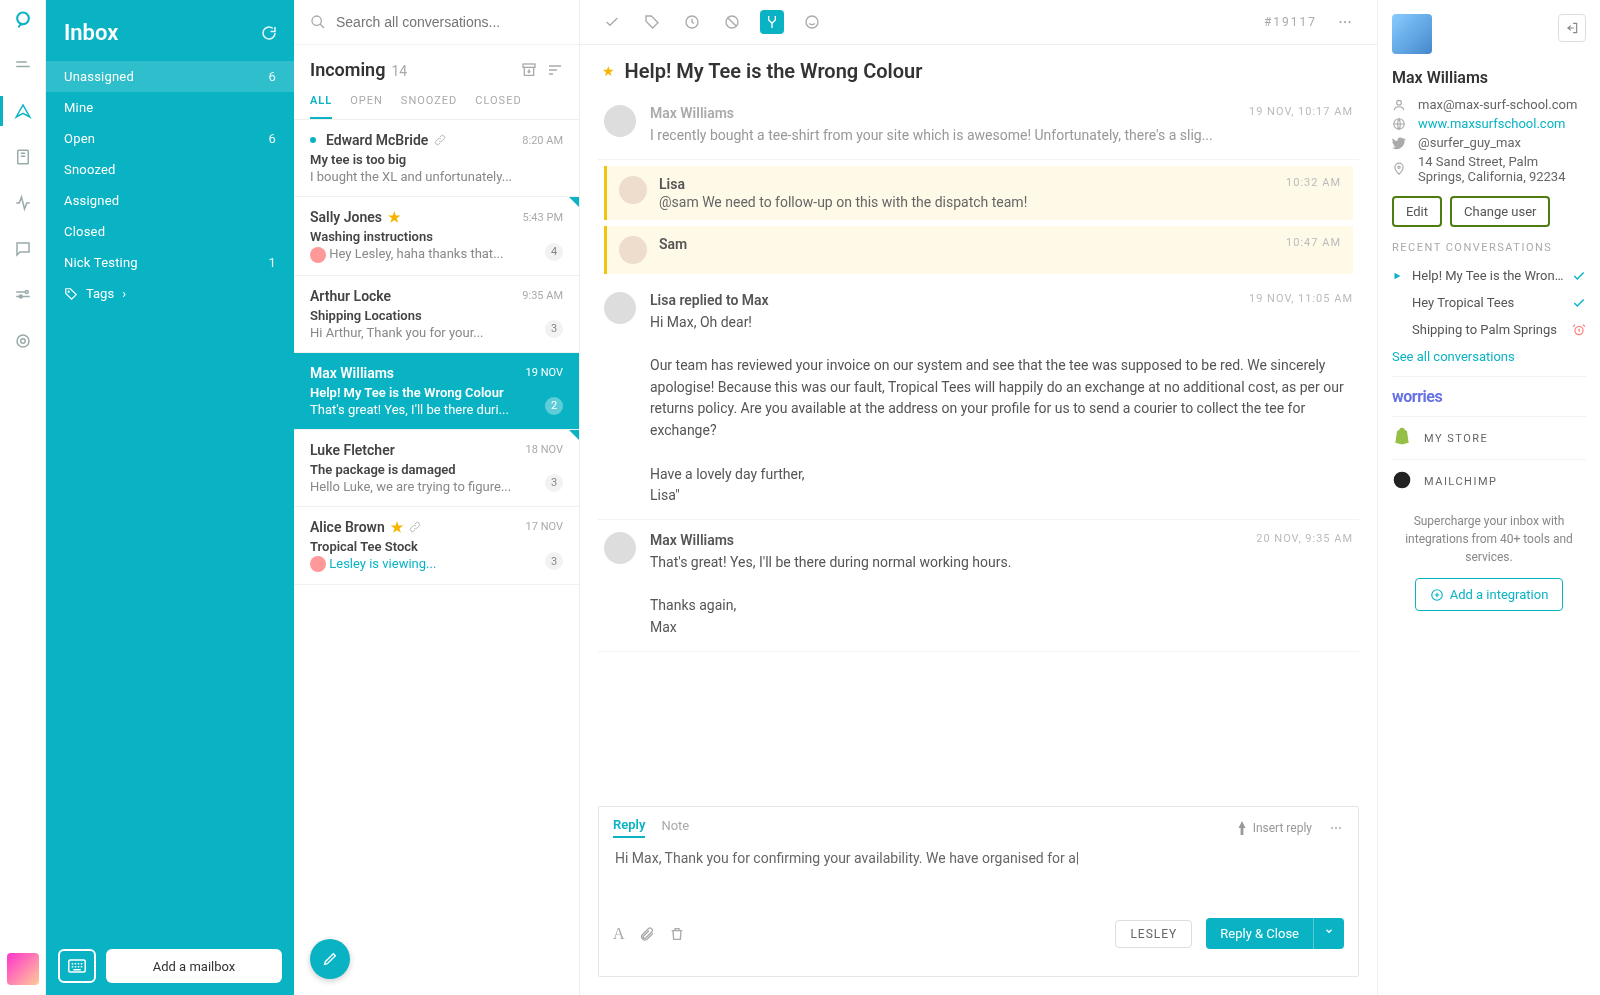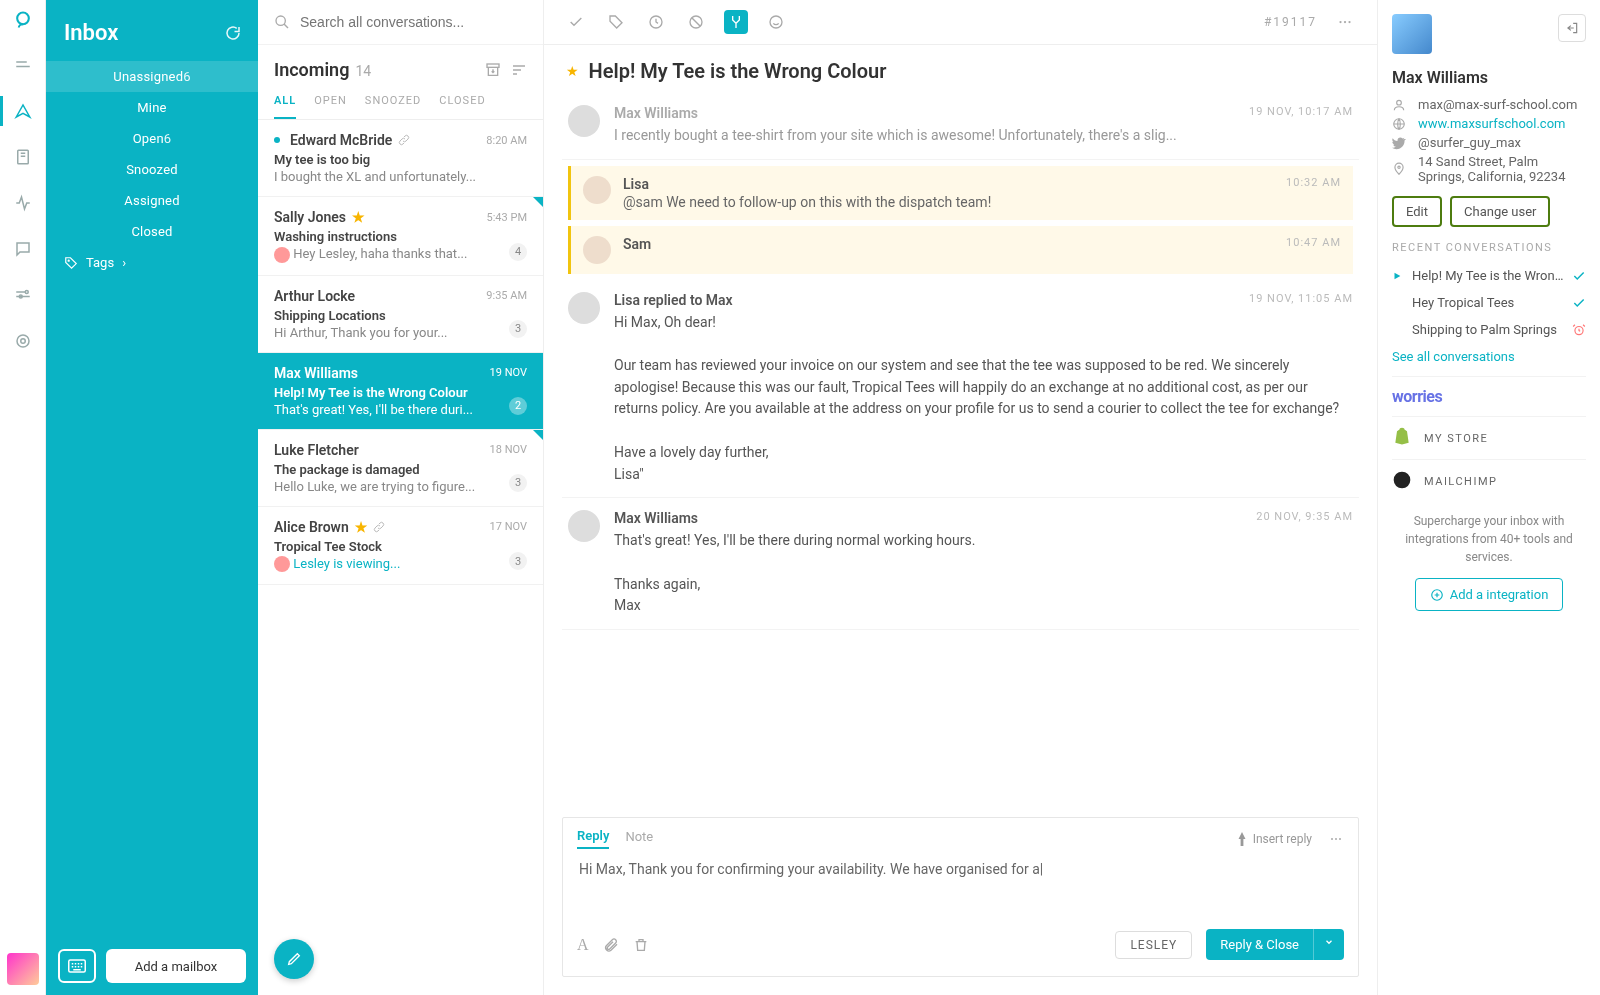--- a/index.html
+++ b/index.html
@@ -9,25 +9,25 @@
 
 .rail { width: 46px; background: #fff; border-right: 1px solid #eee; display: flex; flex-direction: column; align-items: center; padding-top: 10px; position: relative; }
 .rail .logo { color: #0ab3c4; margin-bottom: 12px; }
 .rail .ritem { width: 46px; height: 46px; display: flex; align-items: center; justify-content: center; color: #9aa; cursor: pointer; position: relative; }
 .rail .ritem.active { color: #0ab3c4; }
 .rail .ritem.active::before { content: ""; position: absolute; left: 0; top: 8px; bottom: 8px; width: 3px; background: #0ab3c4; }
 .rail .spacer { flex: 1; }
 .rail .avatar { width: 32px; height: 32px; border-radius: 4px; background: linear-gradient(135deg,#f3c,#fc9); margin-bottom: 10px; }
 
 
-.sidebar { width: 212px; background: #0ab3c4; color: #fff; display: flex; flex-direction: column; padding-top: 10px; }
+.sidebar { width: 248px; background: #0ab3c4; color: #fff; display: flex; flex-direction: column; padding-top: 10px; }
 .sidebar .hdr { display: flex; justify-content: space-between; align-items: center; padding: 10px 16px 16px 18px; }
 .sidebar .hdr h1 { font-size: 22px; font-weight: 600; }
 .sidebar .hdr .refresh { color: #fff; opacity: .9; cursor: pointer; }
-.sidebar .navitem { display: flex; justify-content: center; padding: 8px 18px; cursor: pointer; font-size: 13px; letter-spacing: .2px; }
+.sidebar .navitem { display: flex; justify-content: space-between; padding: 8px 18px; cursor: pointer; font-size: 13px; letter-spacing: .2px; }
 .sidebar .navitem.sel { background: rgba(255,255,255,0.15); }
 .sidebar .navitem .cnt { opacity: .9; }
 .sidebar .tagsrow { padding: 8px 18px; display: flex; align-items: center; gap: 8px; font-size: 13px; cursor: pointer; }
 .sidebar .flex1 { flex: 1; }
 .sidebar .bottom { display: flex; gap: 10px; padding: 12px; }
 .sidebar .kbd { width: 38px; height: 34px; border: 2px solid #fff; border-radius: 6px; display: flex; align-items: center; justify-content: center; cursor: pointer; }
 .sidebar .addmb { flex: 1; background: #fff; color: #333; border-radius: 6px; height: 34px; display: flex; align-items: center; justify-content: center; font-size: 13px; cursor: pointer; }
 
 
 .listcol { width: 286px; background: #fff; border-right: 1px solid #eee; display: flex; flex-direction: column; overflow: hidden; }
@@ -79,21 +79,21 @@
 .msg .mtime { font-size: 11px; color: #bbb; letter-spacing: 1px; text-transform: uppercase; }
 .msg .body { color: #555; margin-top: 4px; line-height: 1.55; }
 .note { background: #fff9e8; border-left: 3px solid #f1c40f; margin: 6px 6px 6px 6px; padding: 10px 12px; display: flex; gap: 12px; }
 .note .ava { width: 28px; height: 28px; border-radius: 50%; background: #edc; }
 .note .nfrom { font-weight: 600; color: #555; }
 .note .ntime { font-size: 11px; color: #bbb; letter-spacing: 1px; }
 .note .nrow { display: flex; justify-content: space-between; }
 .note .nbody { color: #666; margin-top: 2px; }
 
 
-.composer { margin: 10px 18px 18px; border: 1px solid #e6e6e6; border-radius: 2px; padding: 10px 14px 16px; }
+.composer { margin: 10px 18px 18px; border: 1px solid #e6e6e6; border-radius: 2px; padding: 10px 14px 27px; }
 .composer .ctabs { display: flex; gap: 16px; align-items: center; }
 .composer .ctab { font-size: 13px; color: #aaa; padding-bottom: 4px; cursor: pointer; }
 .composer .ctab.active { color: #0ab3c4; border-bottom: 2px solid #0ab3c4; font-weight: 600; }
 .composer .ctabs .flex1 { flex: 1; }
 .composer .ins { color: #999; font-size: 12px; display: flex; align-items: center; gap: 6px; cursor: pointer; }
 .composer .textarea { min-height: 80px; padding: 12px 2px; color: #666; outline: none; }
 .composer .cbar { display: flex; align-items: center; gap: 14px; }
 .composer .cic { color: #aaa; cursor: pointer; }
 .composer .cbar .flex1 { flex: 1; }
 .composer .user { border: 1px solid #ddd; border-radius: 4px; padding: 6px 14px; font-size: 12px; letter-spacing: 1px; color: #666; }
@@ -210,20 +210,24 @@
           <span class="cnt"></span>
         </div>
         <div class="navitem">
           <span>Assigned</span>
           <span class="cnt"></span>
         </div>
         <div class="navitem">
           <span>Closed</span>
           <span class="cnt"></span>
         </div>
+        <div class="navitem">
+          <span>Nick Testing</span>
+          <span class="cnt">1</span>
+        </div>
       </div>
     <div class="tagsrow">
       <svg width="14" height="14" viewBox="0 0 24 24" fill="none" stroke="currentColor" stroke-width="2">
           <path d="M3 3h8l10 10-8 8L3 11z"></path>
           <circle cx="8" cy="8" r="1"></circle>
         </svg>
       <span>Tags</span>
       <span>›</span>
     </div>
     <div class="flex1"></div>

